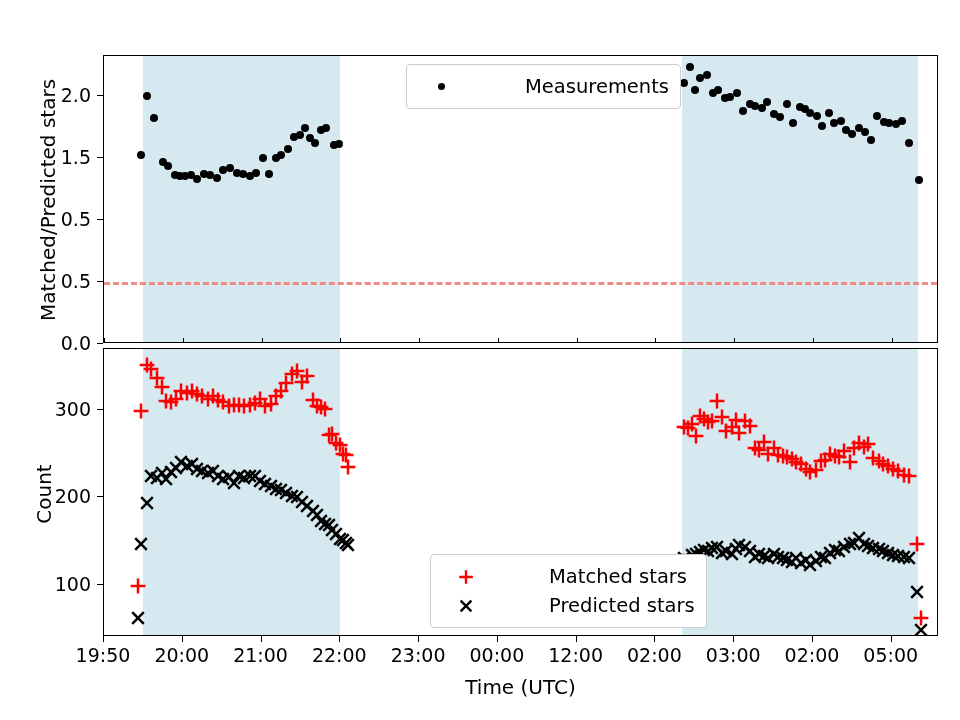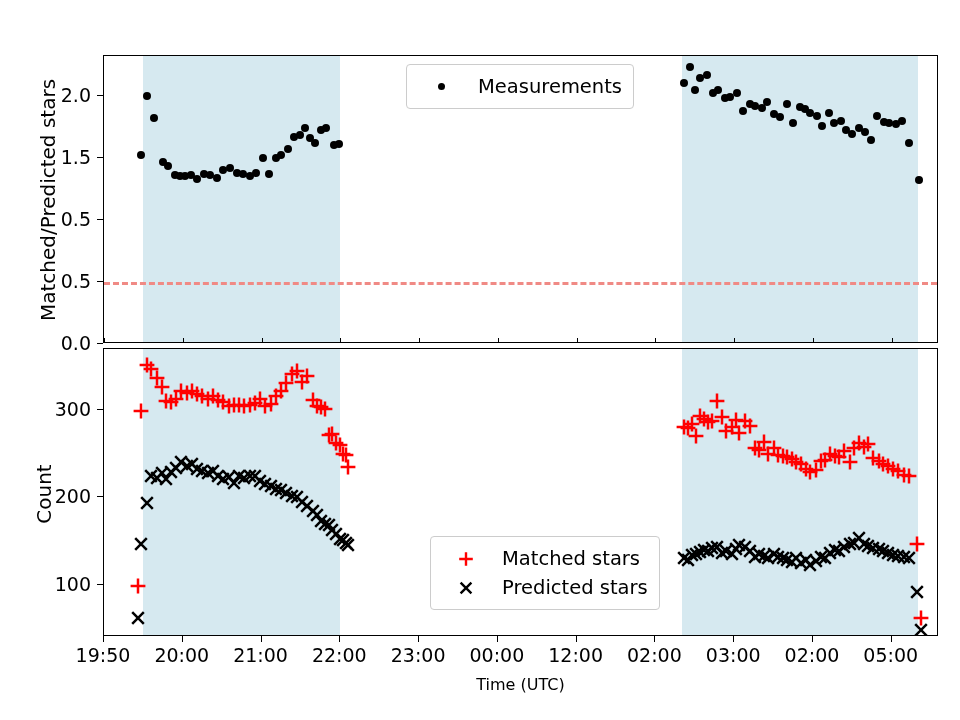--- a/index.html
+++ b/index.html
@@ -187,45 +187,46 @@
     width: 290px;
     text-align: center;
     transform: rotate(-90deg);
   }
   #xlabel {
     position: absolute;
     left: 103px;
     top: 675px;
     width: 835px;
     text-align: center;
-    font-size: 16px;
+    font-size: 20px;
     color: #000000;
   }
 
   
   .legend {
     position: absolute;
     box-sizing: border-box;
     border: 1px solid #cccccc;
     border-radius: 4px;
     background: #ffffff;
     padding: 7px 11px 7px 9px;
   }
   #legend-top {
     left: 302px;
     top: 8px;
   }
   #legend-bottom {
     left: 326px;
-    top: 187px;
+    top: 205px;
   }
   .legend-row {
     display: flex;
     align-items: center;
     height: 29px;
+    gap: 47px;
   }
   .legend-swatch {
     width: 52px;
     height: 24px;
     position: relative;
     flex: 0 0 52px;
   }
   .legend-label {
     font-size: 19.5px;
     color: #000000;

